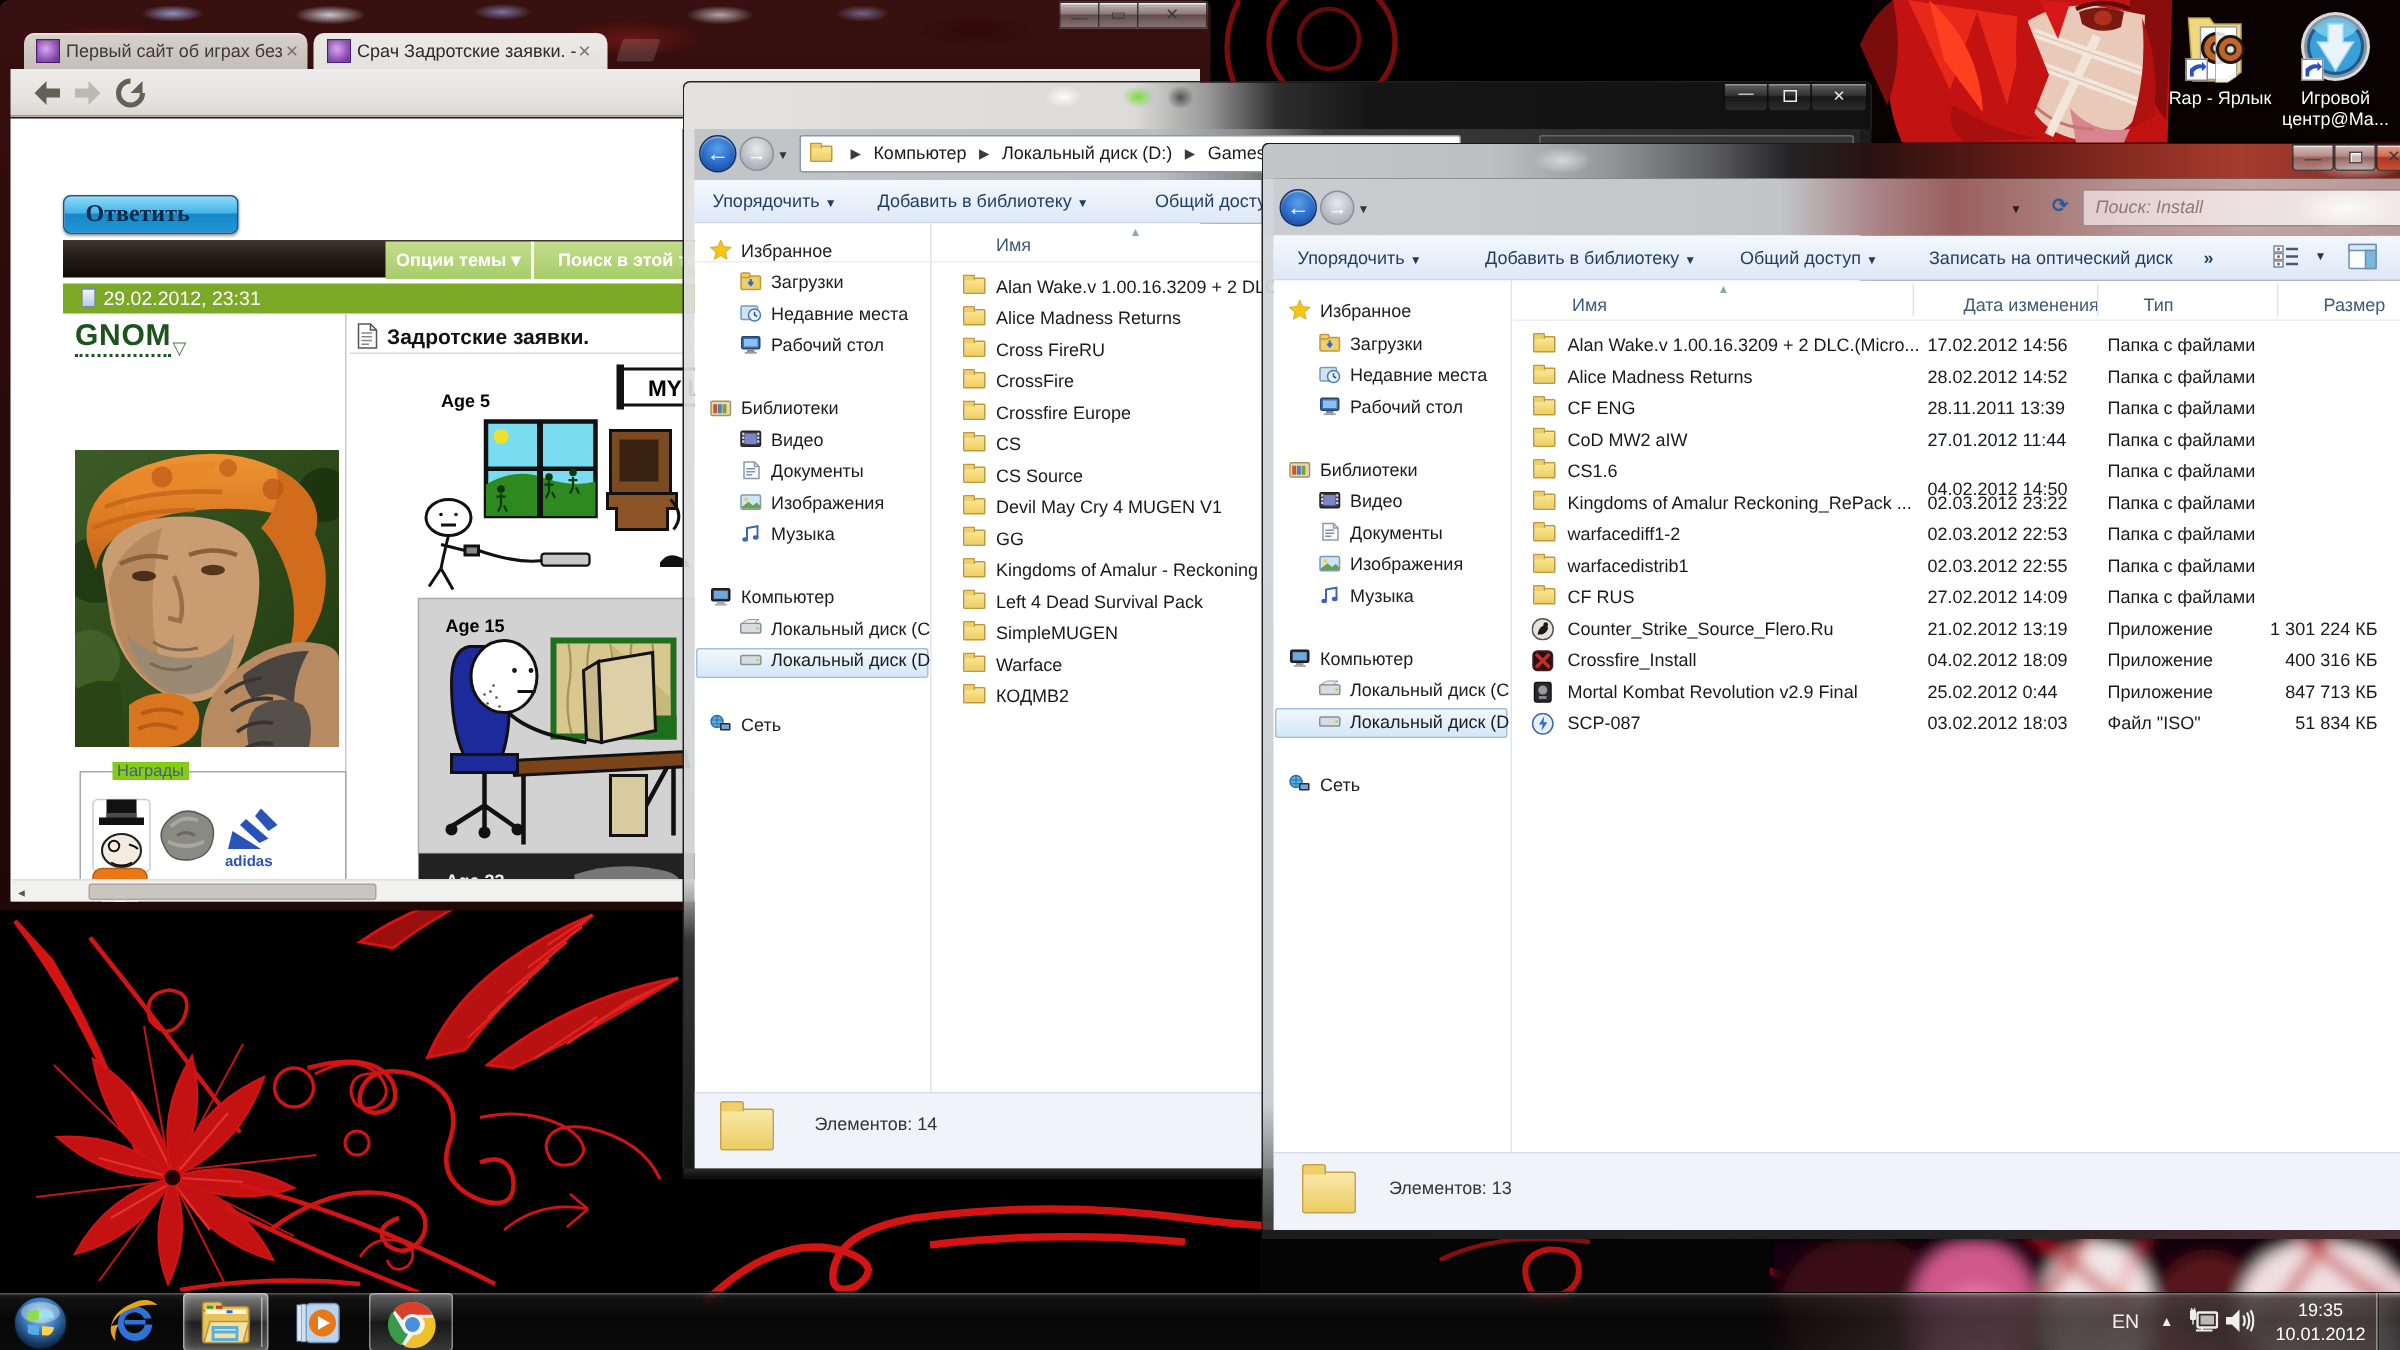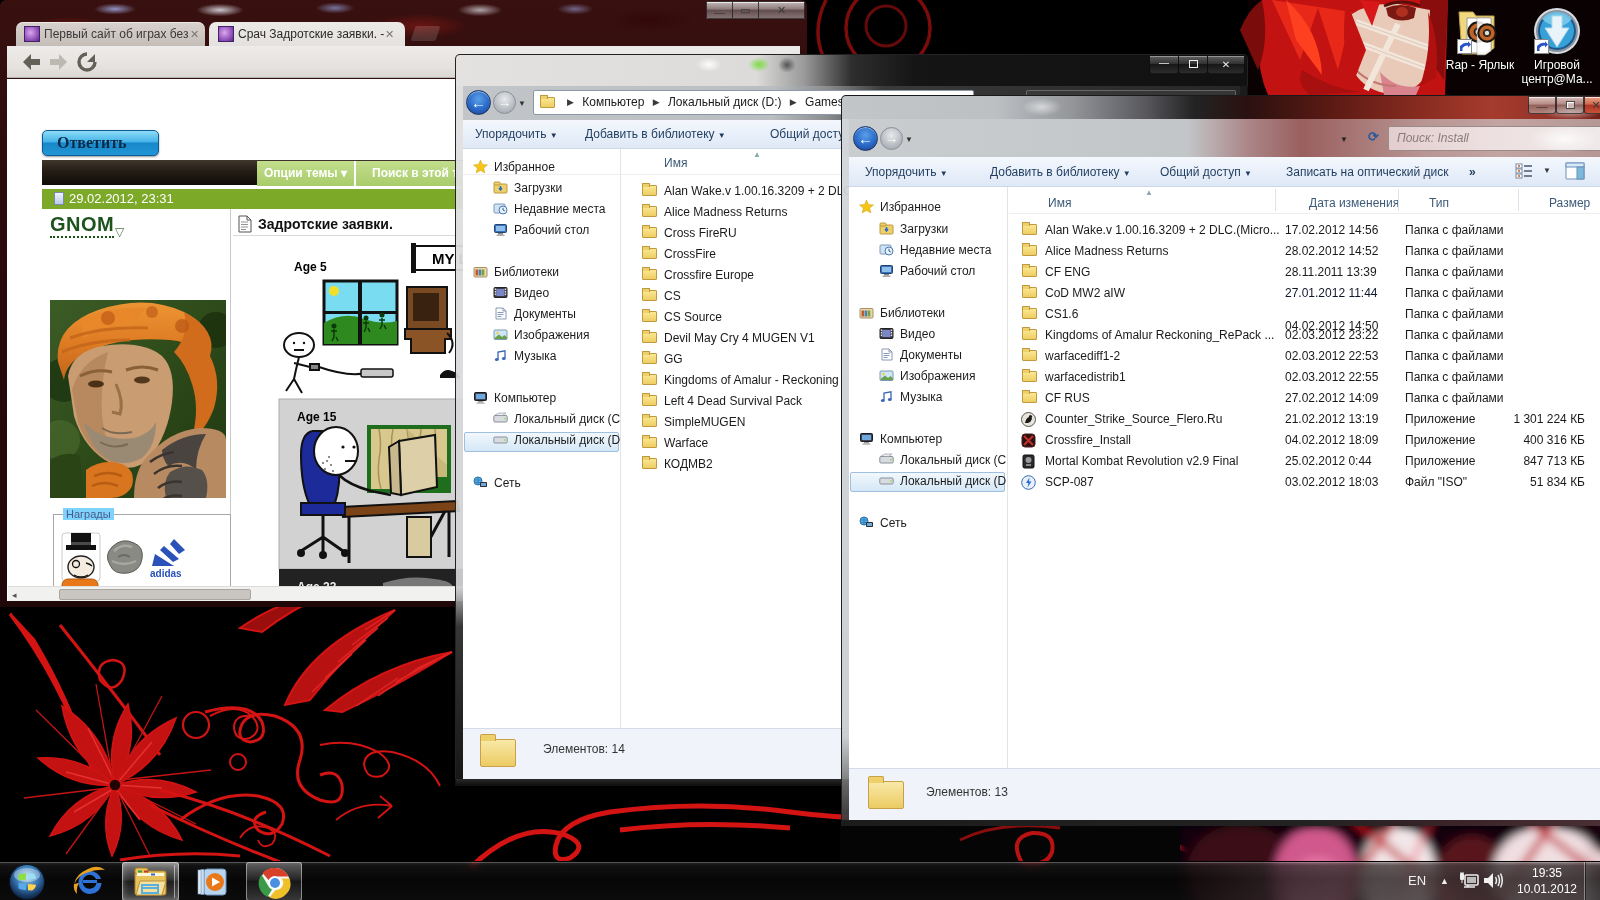--- a/index.html
+++ b/index.html
@@ -42,21 +42,21 @@
 .greencell{position:absolute;top:82px;height:25px;background:linear-gradient(180deg,#c2de8d,#a8cc6a);color:#fff;font-size:12px;font-weight:bold;line-height:25px;text-align:center;}
 #datebar{position:absolute;left:35px;top:110px;width:760px;height:20px;background:#7ca928;color:#fff;font-size:13px;}
 #dateico{position:absolute;left:12px;top:3px;width:10px;height:13px;background:linear-gradient(180deg,#eef4ff,#b9cbe8);border:1px solid #7a8aa8;}
 #coldiv{position:absolute;left:223px;top:130px;width:1px;height:392px;background:#c9c9c9;}
 #gnom{position:absolute;left:43px;top:134px;font-size:20px;font-weight:bold;color:#1d531d;border-bottom:2px dotted #1d531d;letter-spacing:0.5px;}
 #gnomarr{position:absolute;left:108px;top:146px;font-size:12px;color:#4a7a4a;}
 
 #banner{position:absolute;left:41px;top:167px;width:176px;height:45px;}
 #avatar{position:absolute;left:43px;top:221px;width:176px;height:198px;}
 #awards{position:absolute;left:46px;top:435px;width:178px;height:130px;border:1px solid #a8a8a8;}
-#awlabel{position:absolute;left:9px;top:-7px;background:#7dd3fc;padding:0 3px;font-size:11px;color:#4a5a8a;}
+#awlabel{position:absolute;left:21px;top:-7px;background:#84cc16;padding:0 3px;font-size:11px;color:#4a5a8a;}
 
 #topicico{position:absolute;left:230px;top:136px;width:15px;height:18px;}
 #topictitle{position:absolute;left:251px;top:137px;font-size:14px;font-weight:bold;color:#111;}
 #topichr{position:absolute;left:226px;top:156px;width:569px;height:1px;background:#d9d9d9;}
 
 #cscroll{position:absolute;left:1px;top:507px;width:791px;height:15px;background:#f1f1f0;border-top:1px solid #dcdcdc;}
 #cthumb{position:absolute;left:51px;top:2px;width:192px;height:11px;background:#c9c6c2;border:1px solid #aaa69f;border-radius:2px;}
 .sarrow{position:absolute;top:3px;font-size:9px;color:#555;}
 
 .exw{position:absolute;}

